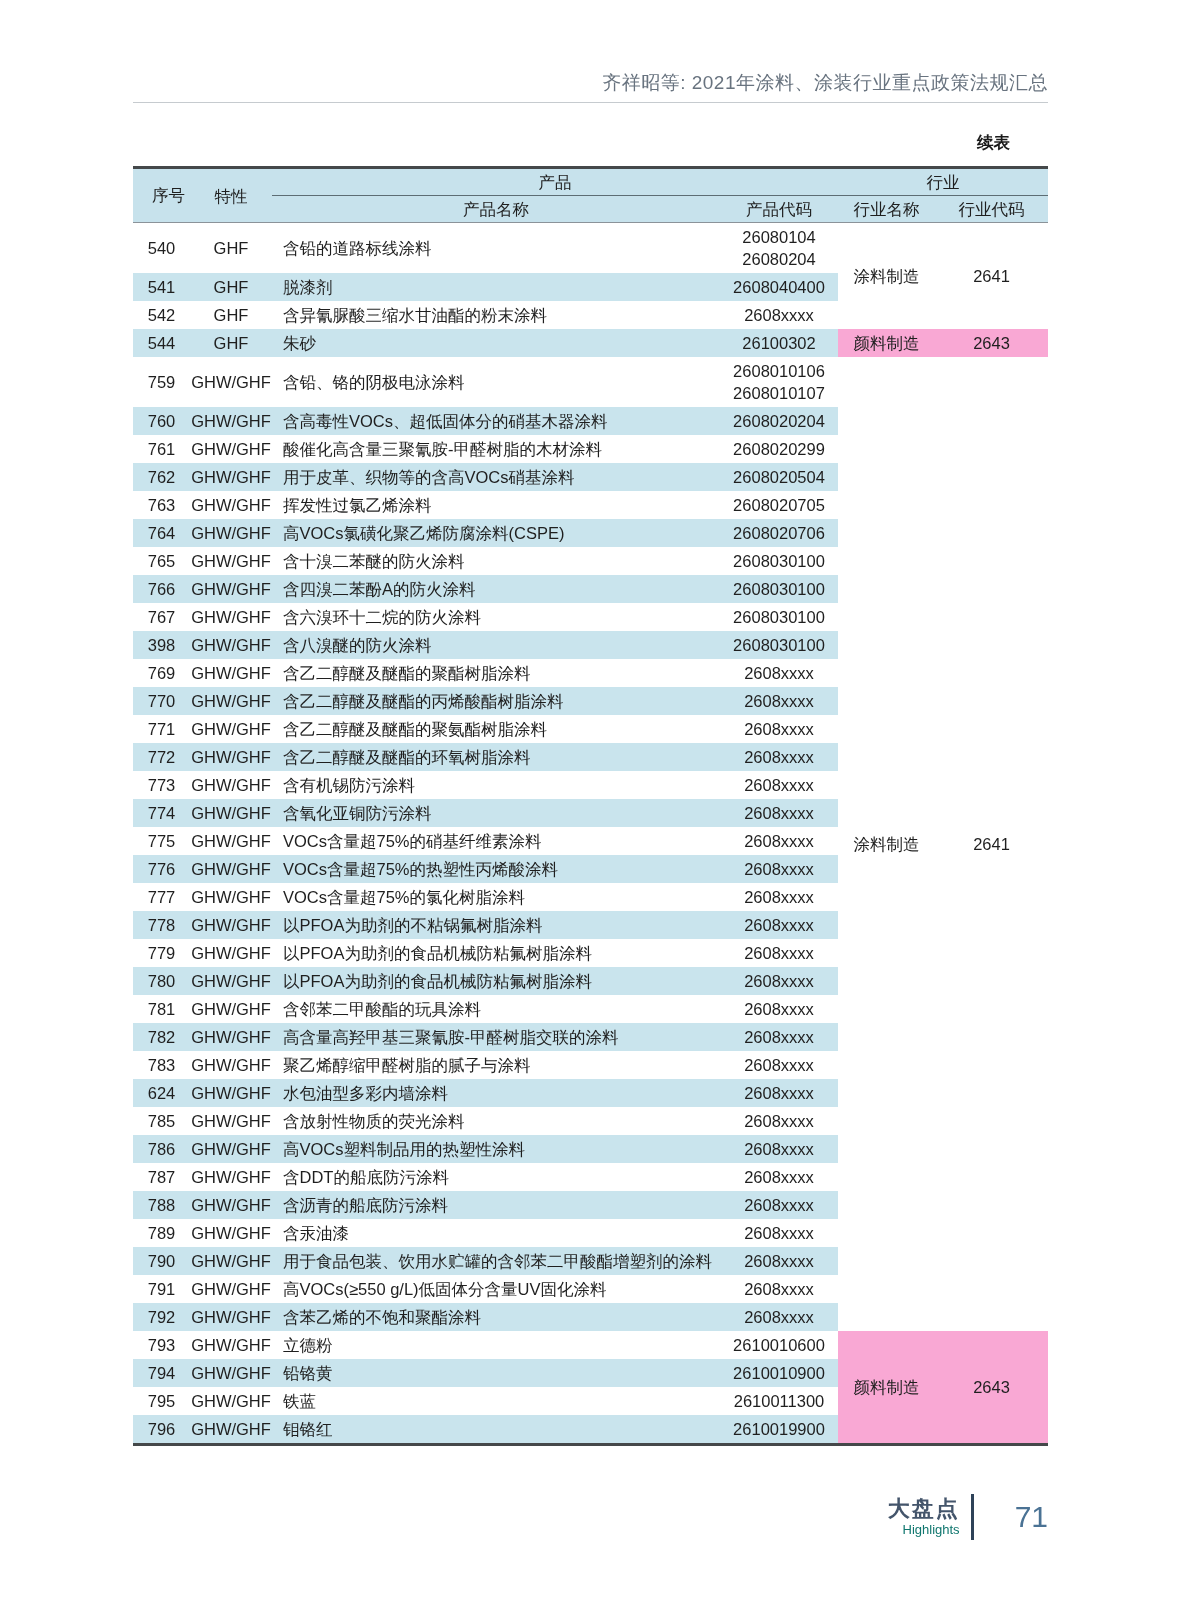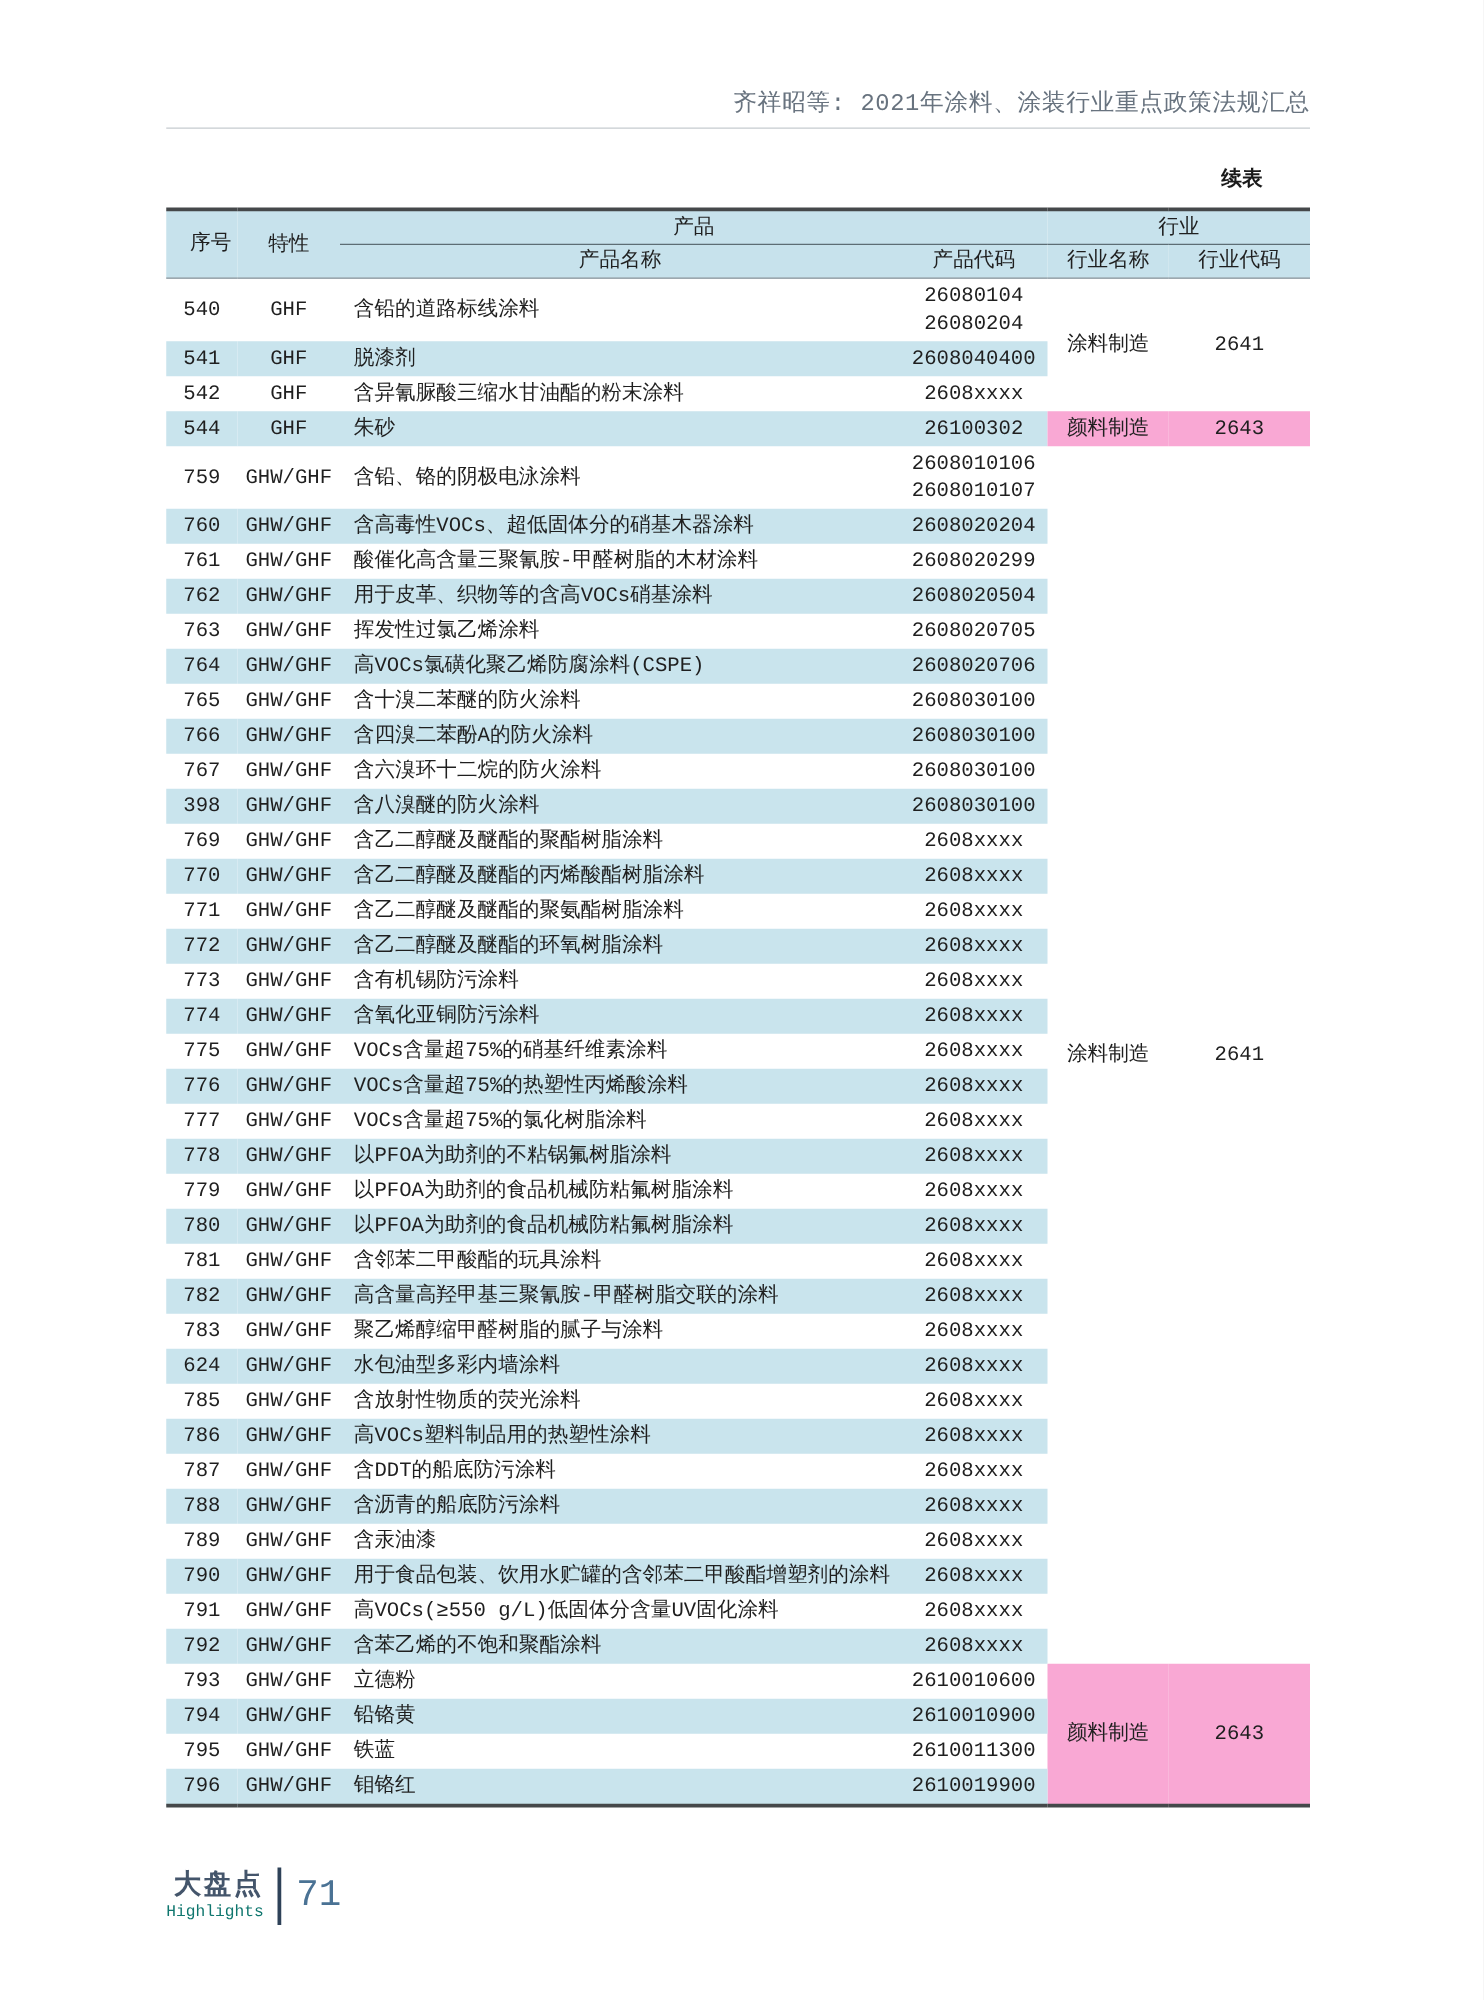--- a/index.html
+++ b/index.html
@@ -1,21 +1,21 @@
 <!DOCTYPE html>
 <html><head>
 <meta charset="utf-8">
 <style>
   html,body{margin:0;padding:0;background:#e9e9e9;}
   .page{
     position:relative;
     width:1187px;height:1600px;
     margin:0 auto;
     background:#ffffff;
-    font-family:Liberation Mono, monospace;
+    font-family:Liberation Sans, sans-serif;
     color:#1f1f1f;
     overflow:hidden;
   }
   
   .running-head{
     position:absolute;left:133px;top:0;width:915px;height:103px;
     display:flex;flex-direction:column;justify-content:flex-end;
     border-bottom:1px solid #c6cbcf;
     box-sizing:border-box;
   }
@@ -64,27 +64,27 @@
   }
   .policy-table td.c-name{text-align:left;padding-left:11px;}
   tr.striped td.c-serial,
   tr.striped td.c-feature,
   tr.striped td.c-name,
   tr.striped td.c-code{background:#c9e4ed;}
   td.c-ind-name.shaded,td.c-ind-code.shaded{background:#f9a8d4;}
   
   .footer{
     position:absolute;left:133px;top:1494px;width:915px;
-    display:flex;justify-content:flex-start;align-items:center;
+    display:flex;justify-content:flex-end;align-items:center;
   }
   .footer-labels{display:flex;flex-direction:column;align-items:flex-end;margin-right:11px;}
   .footer-cn{font-size:22px;font-weight:bold;color:#44556b;letter-spacing:2px;line-height:24px;}
   .footer-en{font-size:13px;color:#0f766e;line-height:16px;margin-top:1px;}
   .footer-bar{width:3px;height:46px;background:#2e4258;margin-right:12px;}
-  .footer-page{font-size:30px;color:#4a7294;line-height:46px;}
+  .footer-page{font-size:30px;color:#4a7294;line-height:46px;margin-left:29px;}
 </style>
 </head>
 <body>
 
 <div class="page">
 
   <div class="running-head">
     <div class="rh-text">齐祥昭等: 2021年涂料、涂装行业重点政策法规汇总</div>
   </div>
 

